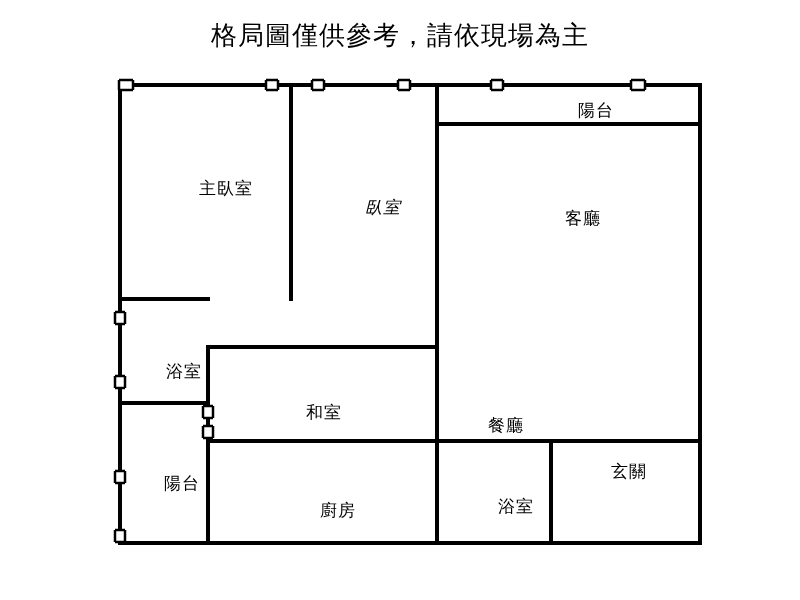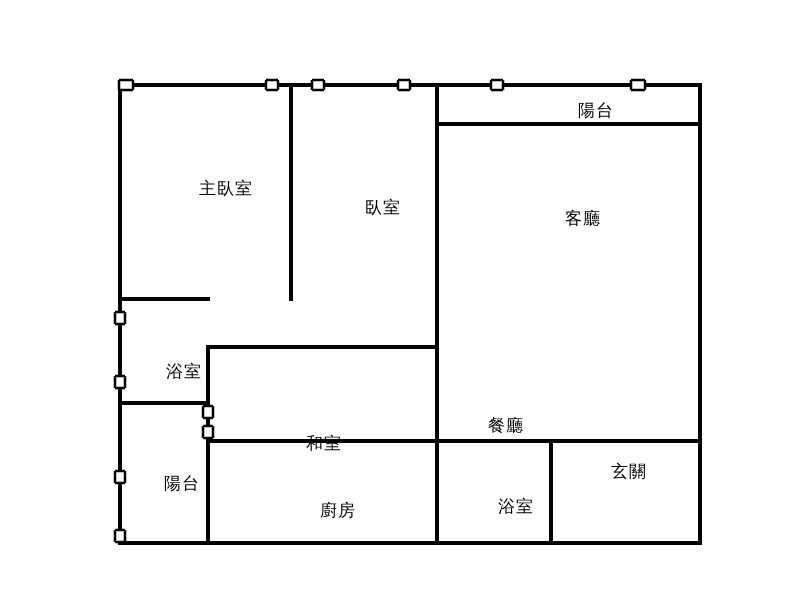--- a/index.html
+++ b/index.html
@@ -48,20 +48,21 @@
     transform: translate(-50%, -50%);
     letter-spacing: 1px;
     padding-left: 36px;
   }
 </style>
 </head>
 <body>
 
 <div id="floorplan-page">
 
+  <div id="plan-title">格局圖僅供參考，請依現場為主</div>
 
   <div id="plan-svg-wrap">
     <svg width="800" height="600" viewBox="0 0 800 600">
       <g id="walls-group" stroke="#000000" stroke-width="4" stroke-linecap="square">
           <line x1="120" y1="85" x2="700" y2="85" stroke="#000000"></line>
           <line x1="120" y1="85" x2="120" y2="543" stroke="#000000"></line>
           <line x1="700" y1="85" x2="700" y2="543" stroke="#000000"></line>
           <line x1="120" y1="543" x2="700" y2="543" stroke="#000000"></line>
           <line x1="291" y1="85" x2="291" y2="299" stroke="#000000"></line>
           <line x1="120" y1="299" x2="208" y2="299" stroke="#000000"></line>
@@ -160,25 +161,25 @@
             <line x1="213" y1="426" x2="213" y2="438" stroke="#000000"></line>
             <line x1="203" y1="426" x2="213" y2="426" stroke="#000000"></line>
             <line x1="203" y1="438" x2="213" y2="438" stroke="#000000"></line>
           </g>
         </g>
     </svg>
   </div>
 
   <div id="labels-layer">
       <div class="room-label" style="left: 208px; top: 188px; text-align: center;">主臥室</div>
-      <div class="room-label" style="left: 365px; top: 207px;">臥室</div>
+      <div class="room-label" style="left: 365px; top: 207px; font-style: italic;">臥室</div>
       <div class="room-label" style="left: 578px; top: 110px;">陽台</div>
       <div class="room-label" style="left: 565px; top: 218px;">客廳</div>
       <div class="room-label" style="left: 166px; top: 371px;">浴室</div>
-      <div class="room-label" style="left: 306px; top: 412px; margin-top: 31px;">和室</div>
+      <div class="room-label" style="left: 306px; top: 412px;">和室</div>
       <div class="room-label" style="left: 488px; top: 425px;">餐廳</div>
       <div class="room-label" style="left: 611px; top: 425px; margin-top: 46px;">玄關</div>
       <div class="room-label" style="left: 164px; top: 483px;">陽台</div>
       <div class="room-label" style="left: 320px; top: 510px; font-family: Liberation Mono, monospace;">廚房</div>
       <div class="room-label" style="left: 498px; top: 506px;">浴室</div>
     </div>
 
 </div>
 
 </body></html>

